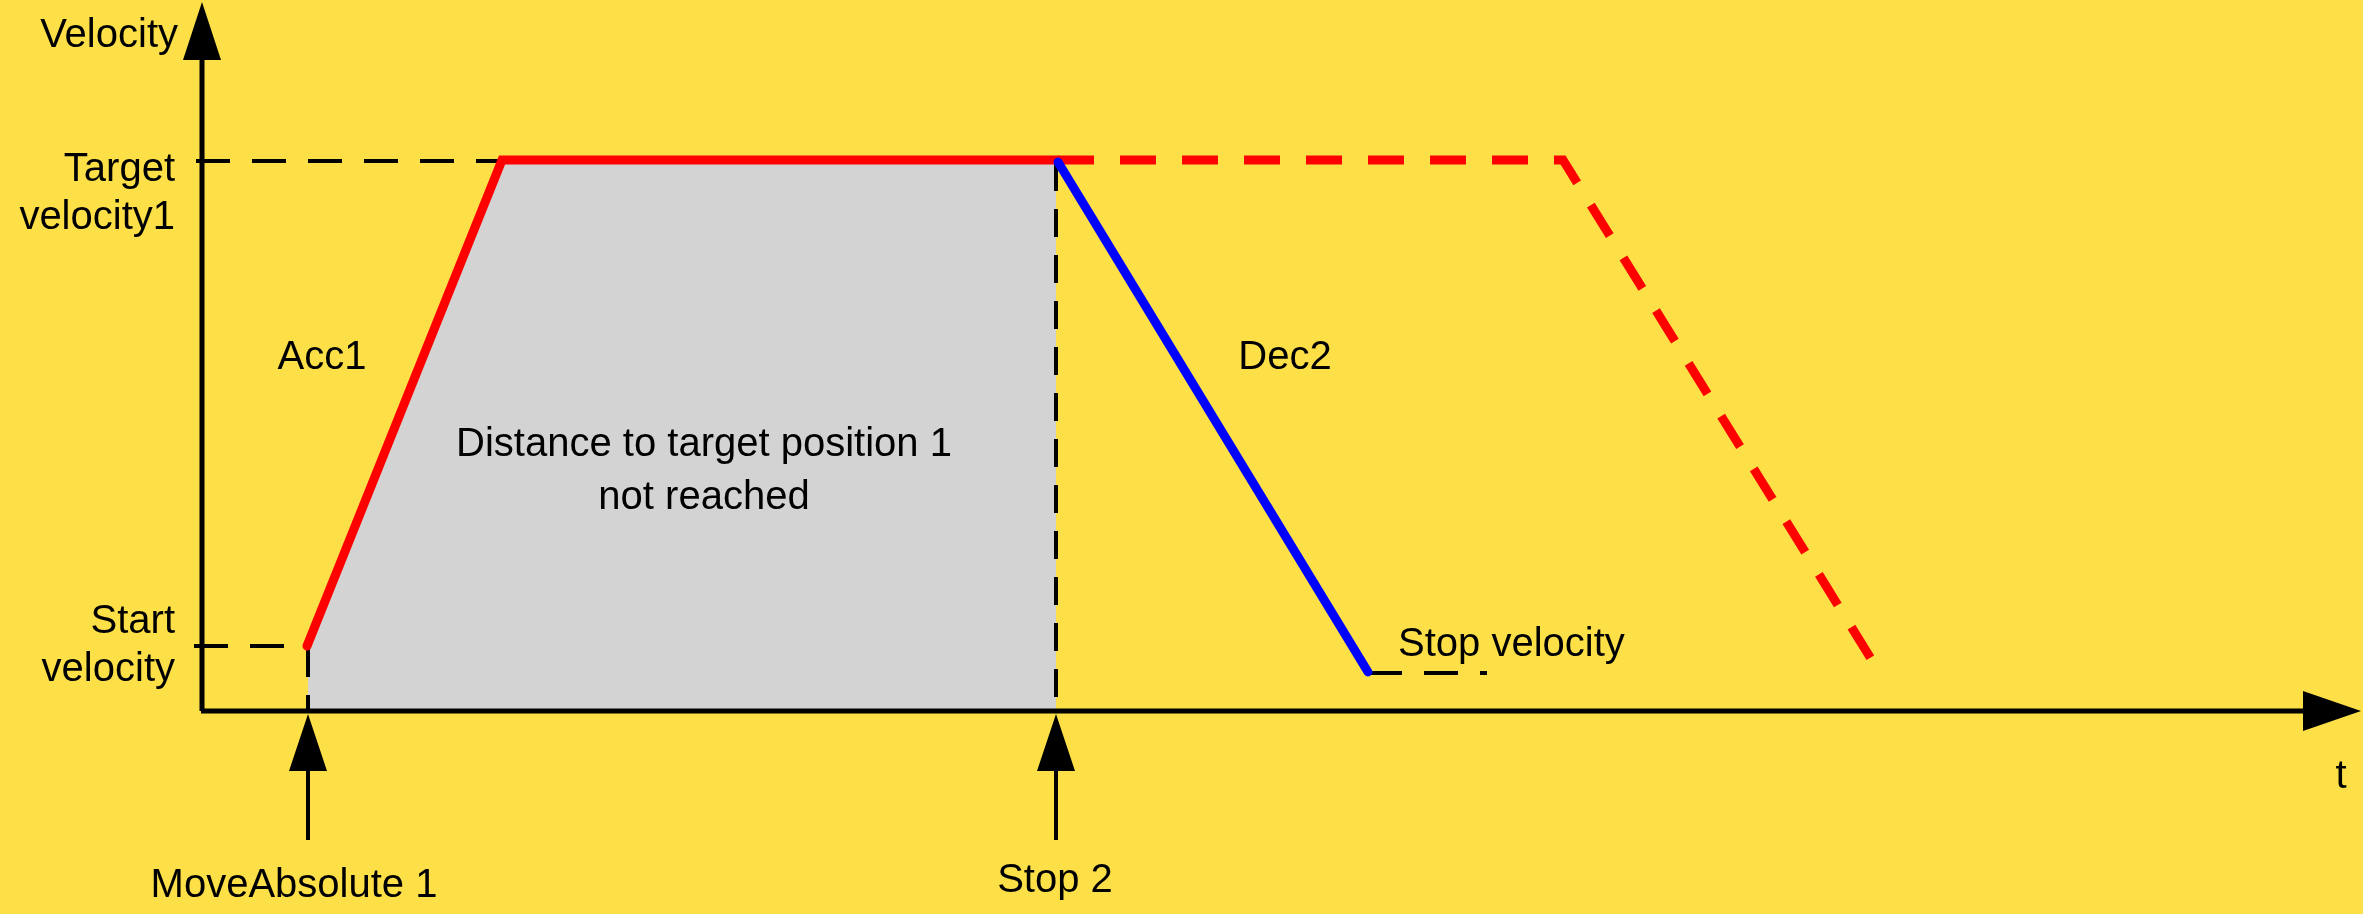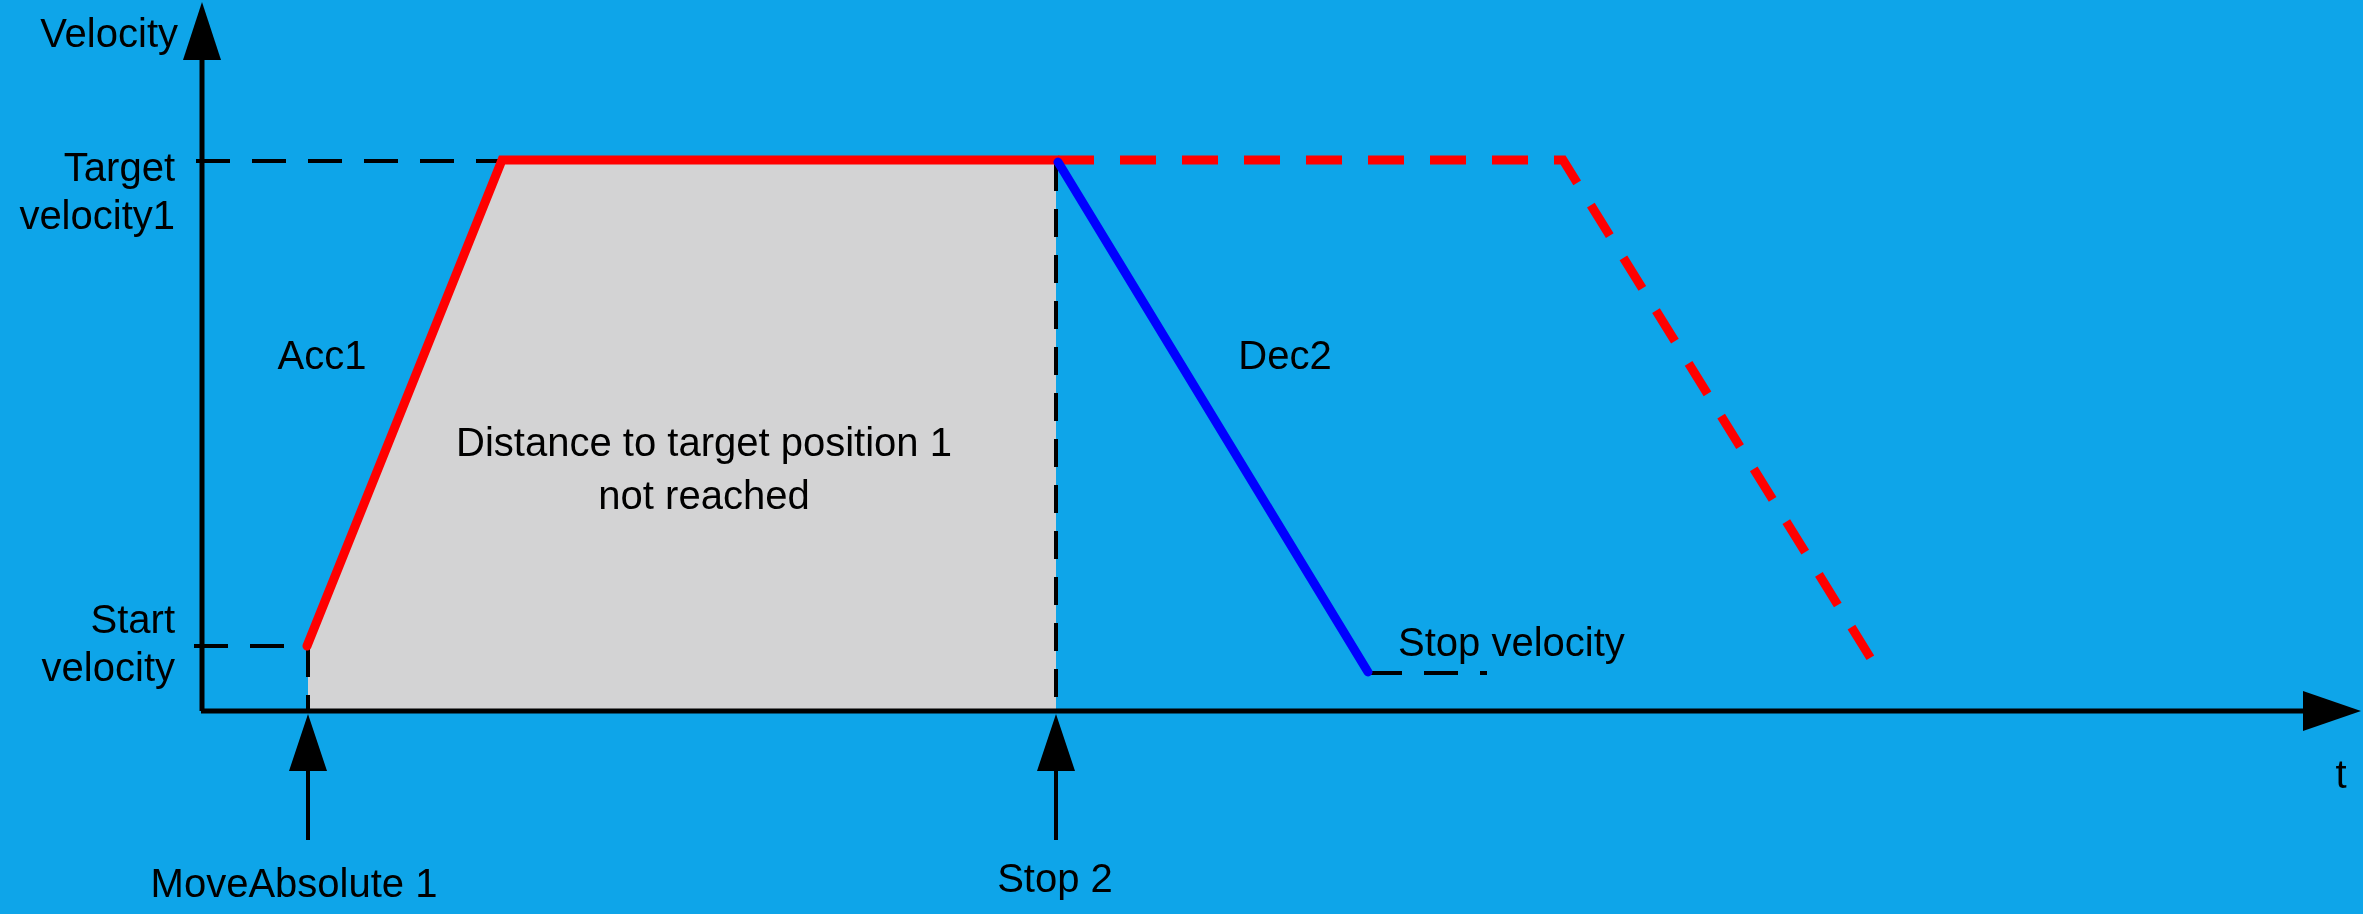--- a/index.html
+++ b/index.html
@@ -4,21 +4,21 @@
 <style>
   html, body {
     margin: 0;
     padding: 0;
     background: #ffffff;
   }
   .stage {
     position: relative;
     width: 2363px;
     height: 914px;
-    background: #0ea5e9;
+    background: #fde047;
     overflow: hidden;
   }
   svg { display: block; }
 
   .lbl {
     font-family: "Liberation Sans", "DejaVu Sans", sans-serif;
     font-size: 40px;
     fill: #000000;
   }
   .axis-line {

